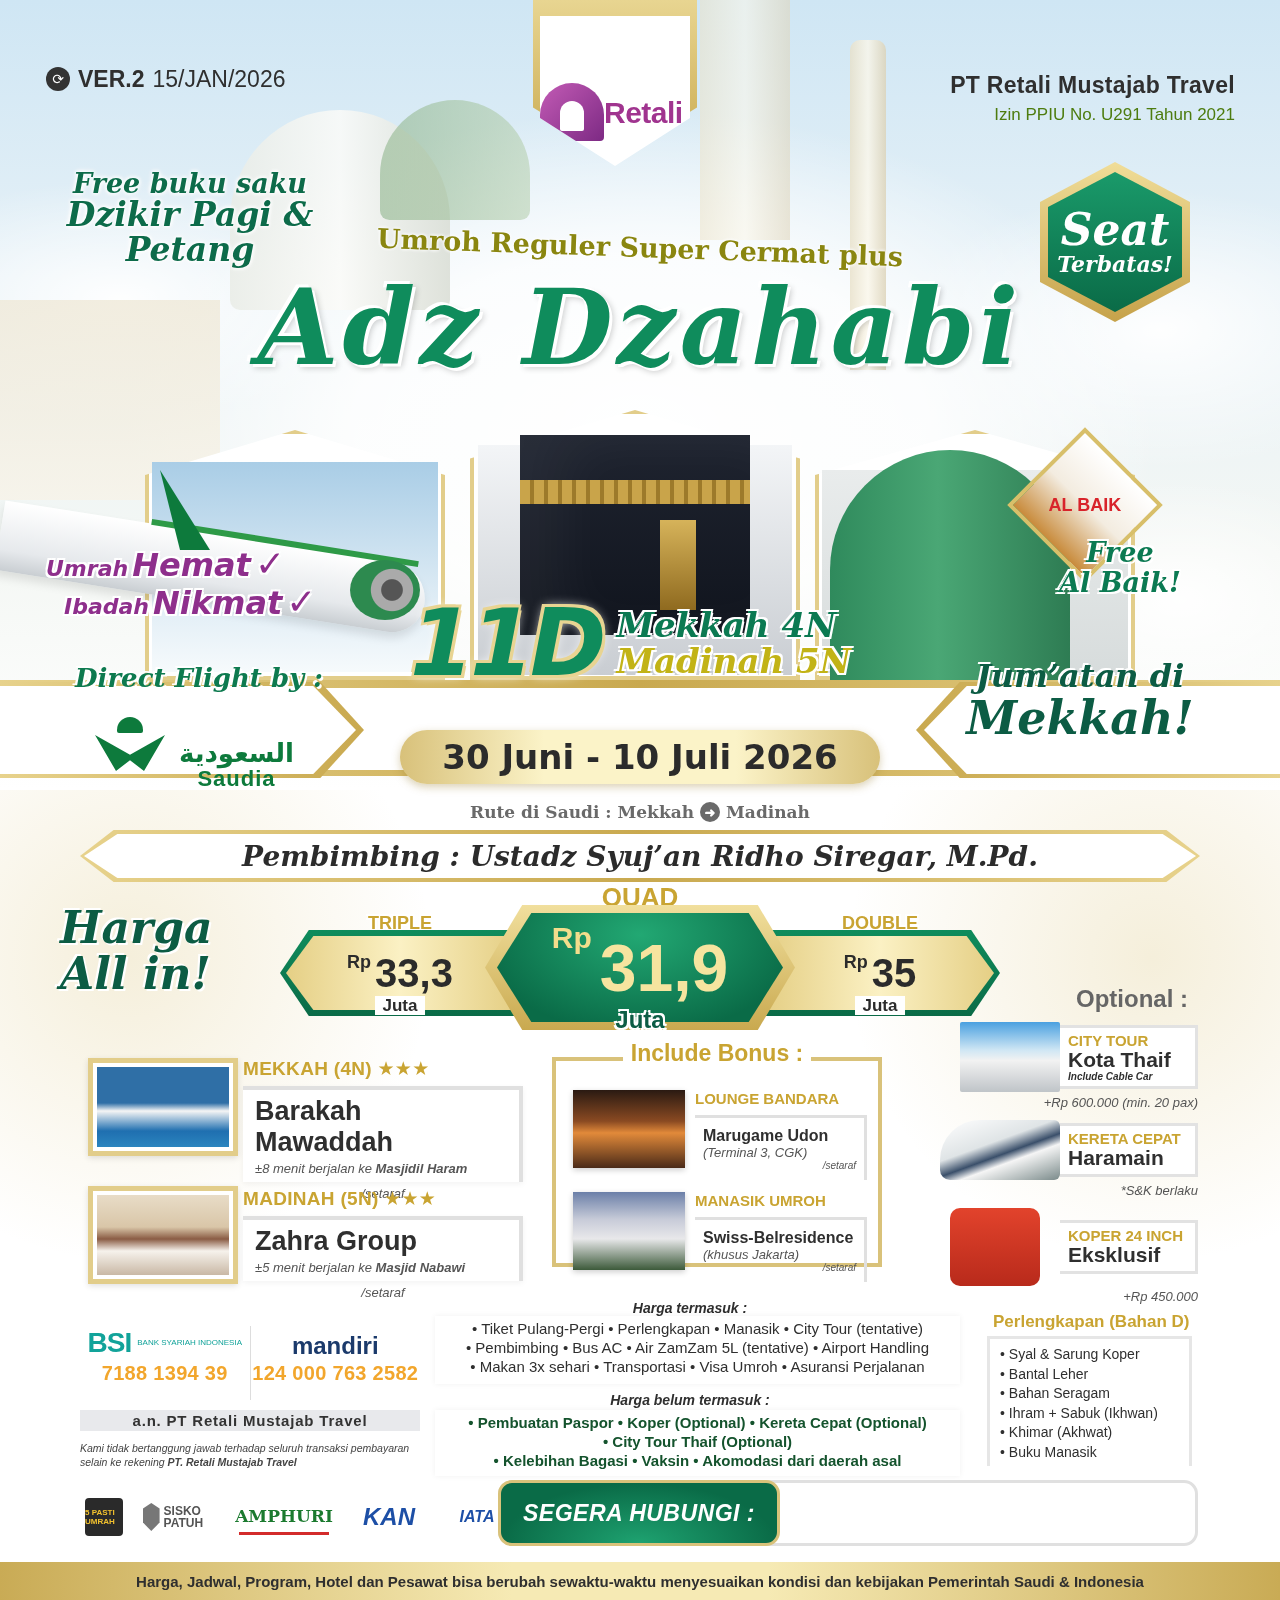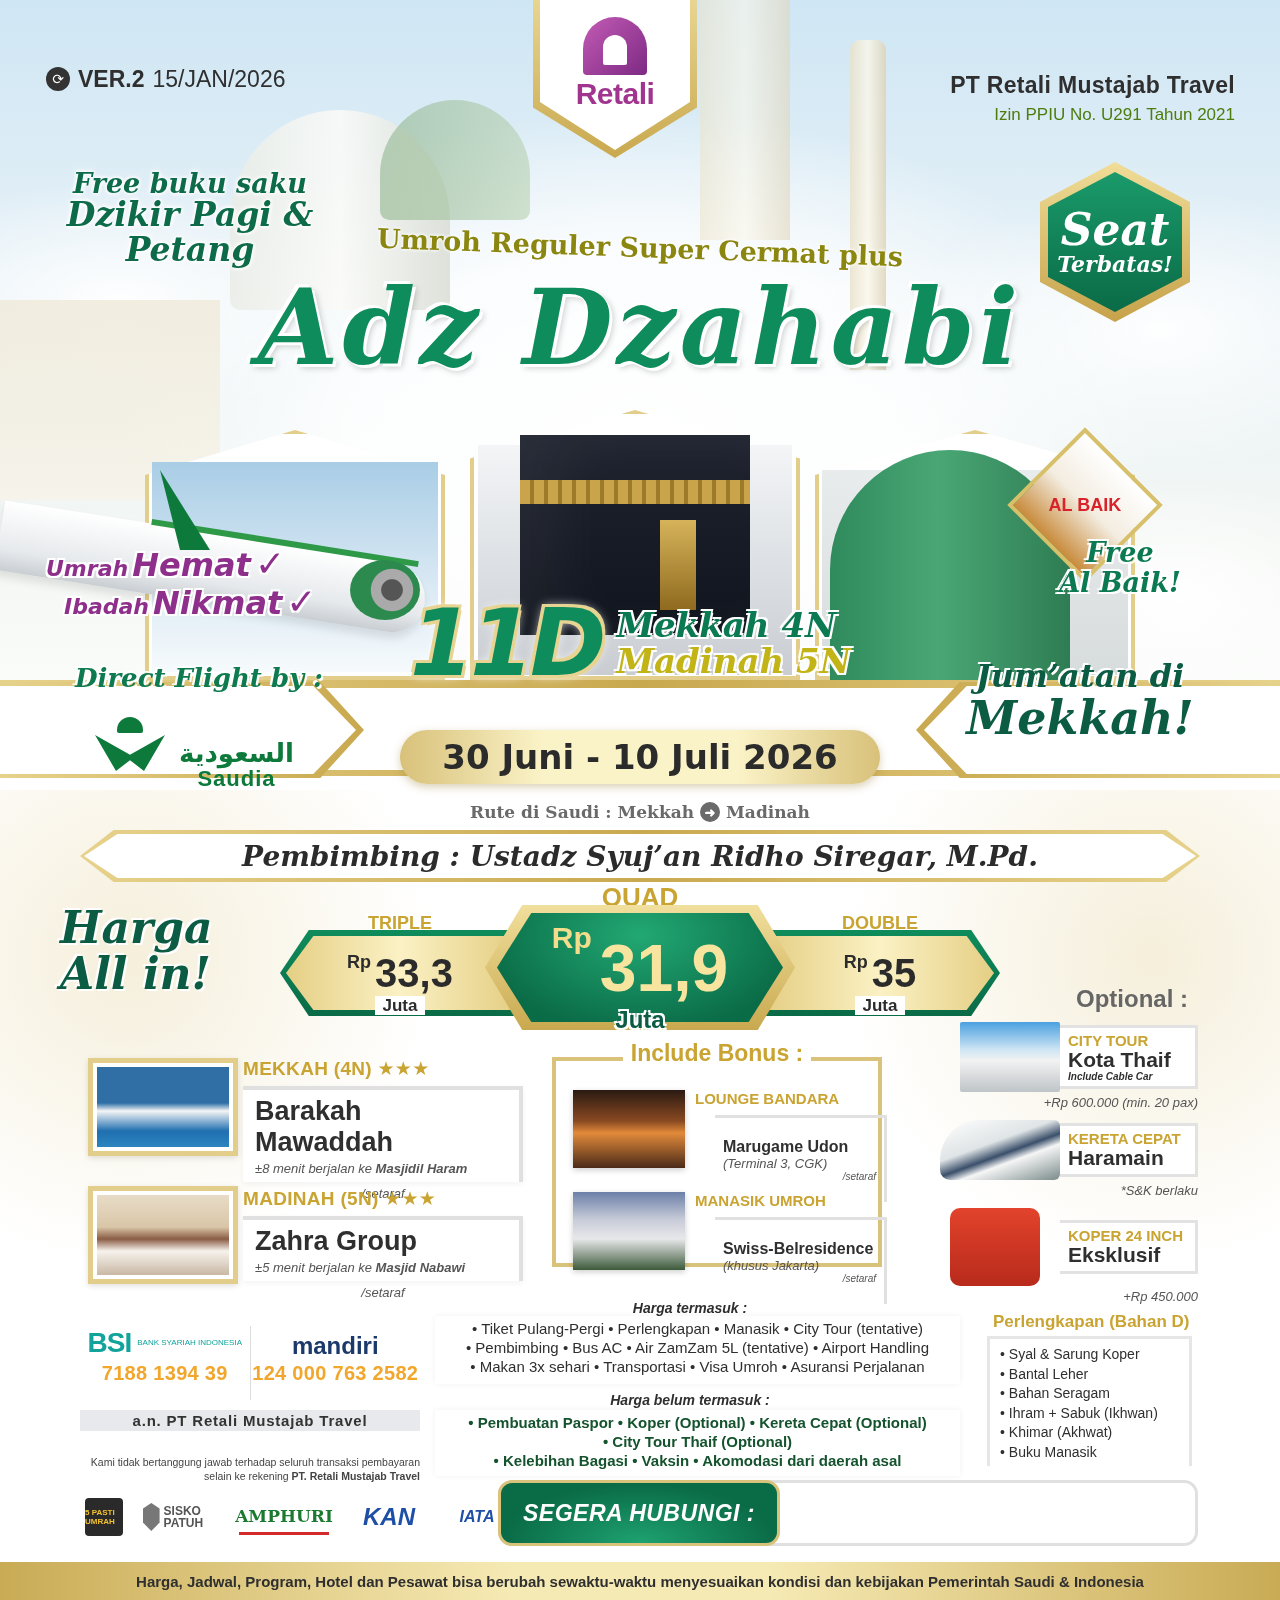--- a/index.html
+++ b/index.html
@@ -66,24 +66,24 @@
     right: 45px; top: 64px; text-align: right; margin-top: 8px;
   }
   .company .name { font-size: 23px; font-weight: 700; color: #2f2f2f; letter-spacing: 0.3px; }
   .company .license { font-size: 17px; color: #4d7c0f; margin-top: 6px; }
   .logo-gold {
     left: 533px; top: 0; width: 164px; height: 158px;
     background: linear-gradient(180deg, #e8d591, #c9a94f);
     clip-path: polygon(0 0, 100% 0, 100% 68%, 50% 100%, 0 68%);
   }
   .logo-inner {
-    left: 540px; top: 0; width: 150px; height: 150px;
+    left: 540px; top: 16px; width: 150px; height: 150px;
     background: #fff;
     clip-path: polygon(0 0, 100% 0, 100% 68%, 50% 100%, 0 68%);
-    display: flex; flex-direction: column; align-items: center; padding-top: 17px;
+    display: flex; flex-direction: row; align-items: center; padding-top: 42px;
   }
   .logo-dome {
     width: 64px; height: 58px;
     background: linear-gradient(135deg, #c35bb5, #7d2a84);
     border-radius: 32px 32px 4px 4px;
     position: relative;
   }
   .logo-dome::after {
     content: ""; position: absolute; left: 20px; top: 18px; width: 24px; height: 30px;
     background: #fff; border-radius: 12px 12px 2px 2px;
@@ -421,21 +421,21 @@
     font-size: 23px; font-weight: 900; color: #c9a432;
   }
   .bonus-title span { background: #fff; padding: 0 8px; }
   .bonus-item { display: flex; gap: 10px; }
   .bonus-photo { width: 112px; height: 78px; box-shadow: 0 2px 6px rgba(0,0,0,0.2); }
   .img-udon { background: linear-gradient(180deg, #2a1a12 0%, #8a4a22 40%, #e28a3a 55%, #4a2a18 100%); }
   .img-swiss { background: linear-gradient(180deg, #6b7fa8 0%, #c7cbd8 35%, #e8e8ea 60%, #3c5a3a 100%); }
   .bonus-cat { font-size: 15px; font-weight: 700; color: #c9a432; }
   .bonus-card {
     margin-top: 8px; border-top: 3px solid #e0e0e0; border-right: 3px solid #e0e0e0;
-    padding: 20px 8px; width: 172px; margin-left: 20px;
+    padding: 9px 8px; width: 172px;
   }
   .bonus-name { font-size: 16px; font-weight: 700; color: #2f2f2f; }
   .bonus-note { font-size: 13px; font-style: italic; color: #555; }
   .bonus-setaraf { font-size: 10px; font-style: italic; color: #555; text-align: right; }
 
   
   .optional-title { left: 1076px; top: 985px; font-size: 24px; font-weight: 900; color: #666; }
   .opt-item { display: flex; align-items: center; }
   .opt-photo { width: 100px; height: 70px; }
   .img-thaif { background: linear-gradient(180deg, #4aa0e0 0%, #cfe6f4 40%, #f2f2f2 55%, #bfc4c8 100%); border-radius: 2px; }
@@ -482,21 +482,21 @@
   .bank-divider { width: 1px; height: 74px; background: #ddd; }
   .bsi-logo { display: flex; align-items: center; justify-content: center; gap: 6px; height: 34px; }
   .bsi-logo .mark { font-size: 28px; font-weight: 900; color: #12a39a; letter-spacing: -1px; }
   .bsi-logo .sub { font-size: 8px; color: #12a39a; line-height: 1.1; text-align: left; }
   .mandiri-logo { height: 34px; display: flex; align-items: flex-end; justify-content: center; font-size: 24px; font-weight: 700; color: #1b3a6b; }
   .bank-number { font-size: 20px; font-weight: 900; color: #f2a62c; margin-top: 2px; letter-spacing: 0.3px; }
   .account-name {
     margin-top: 10px; background: #e8e9ec; text-align: center; font-size: 15px; font-weight: 700; color: #333; padding: 2px 0;
     letter-spacing: 0.8px;
   }
-  .disclaimer { margin-top: 24px; font-size: 10.5px; color: #444; line-height: 1.35; text-align: right; }
+  .disclaimer { margin-top: 10px; font-size: 10.5px; font-style: italic; color: #444; line-height: 1.35; }
   .disclaimer b { font-weight: 700; }
 
   
   .certs { left: 85px; top: 1498px; display: flex; align-items: center; gap: 20px; }
   .cert { display: flex; align-items: center; justify-content: center; font-weight: 900; }
   .cert-5pasti { width: 38px; height: 38px; background: #2a2a2a; color: #f2c12e; font-size: 8px; border-radius: 4px; }
   .cert-sisko { width: 76px; height: 36px; color: #555; font-size: 12px; line-height: 1; gap: 4px; }
   .cert-sisko .shield { width: 24px; height: 28px; background: #777; clip-path: polygon(50% 0, 100% 20%, 100% 70%, 50% 100%, 0 70%, 0 20%); }
   .cert-amphuri { width: 90px; height: 36px; color: #1b7a2f; font-size: 17px; font-family: "DejaVu Serif", serif; border-bottom: 3px solid #d32b2b; }
   .cert-kan { width: 80px; height: 36px; color: #1d4fa6; font-size: 24px; font-style: italic; }

